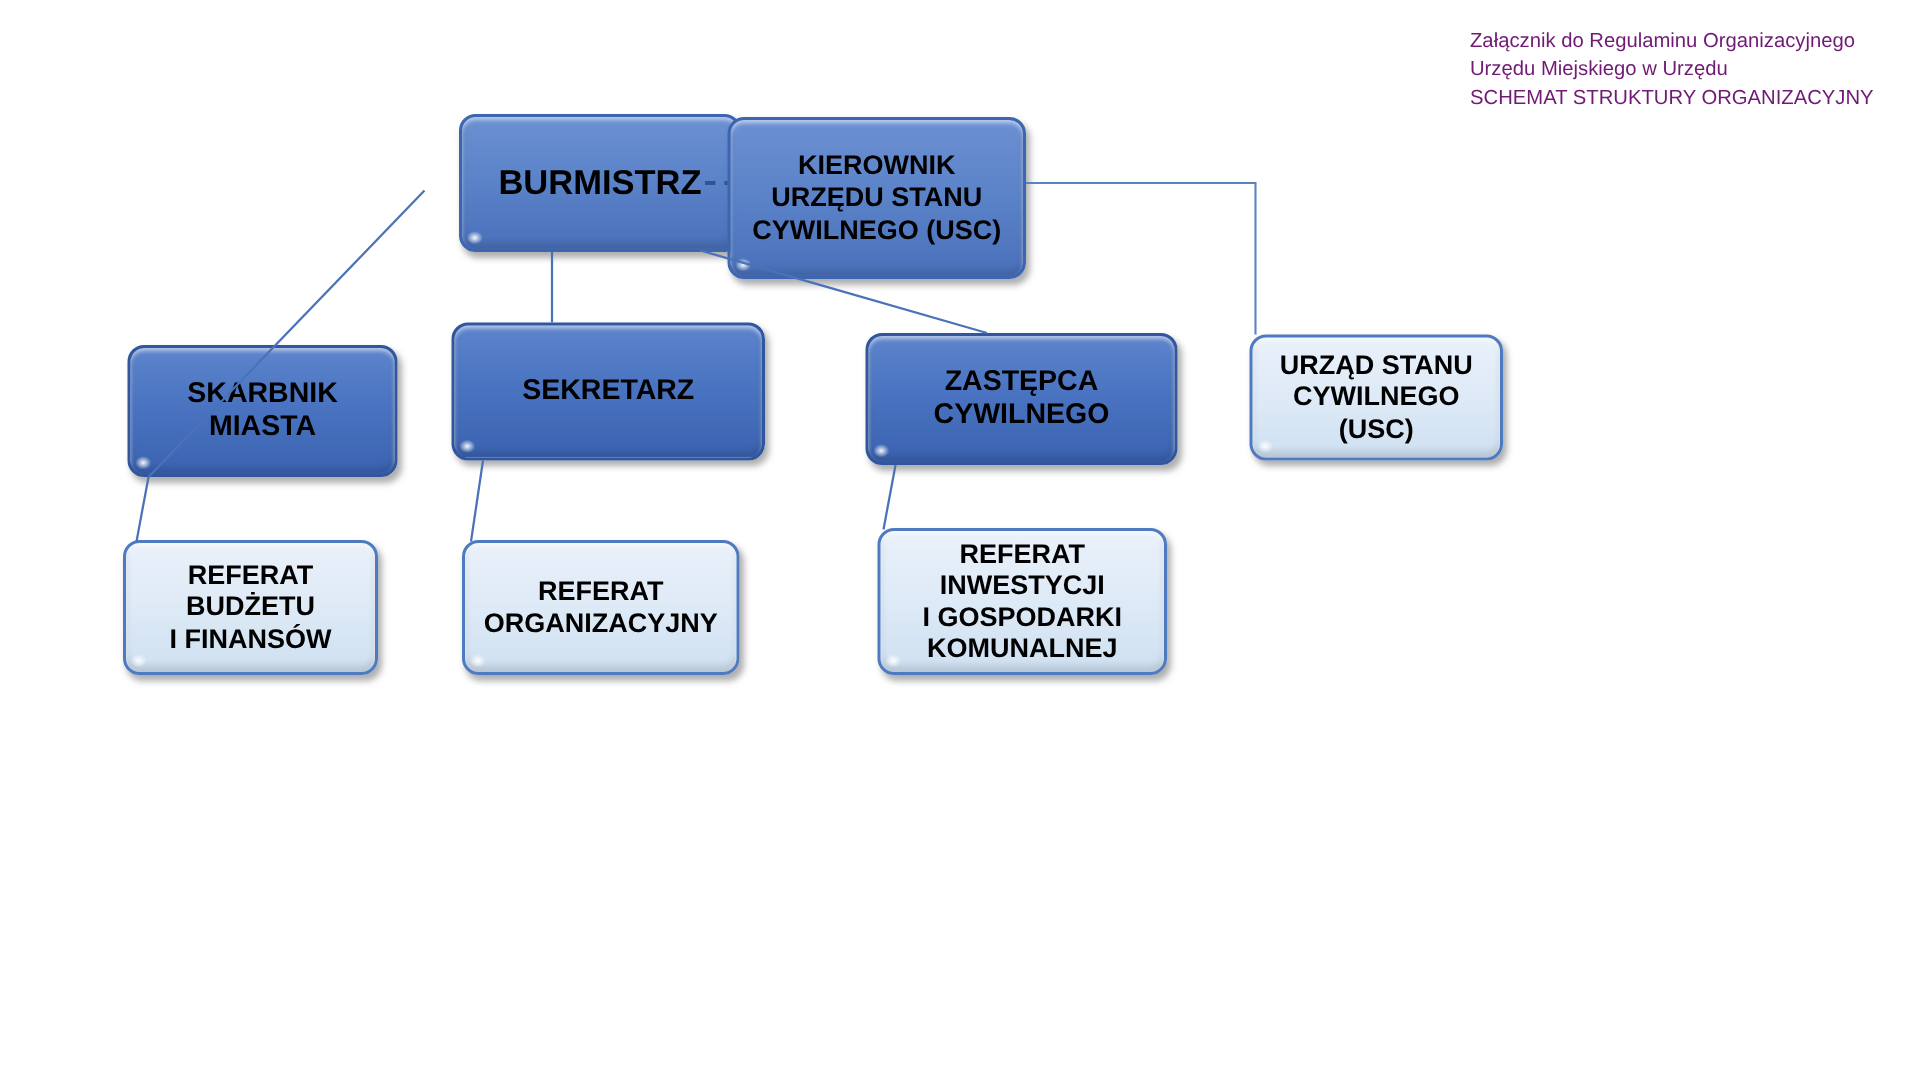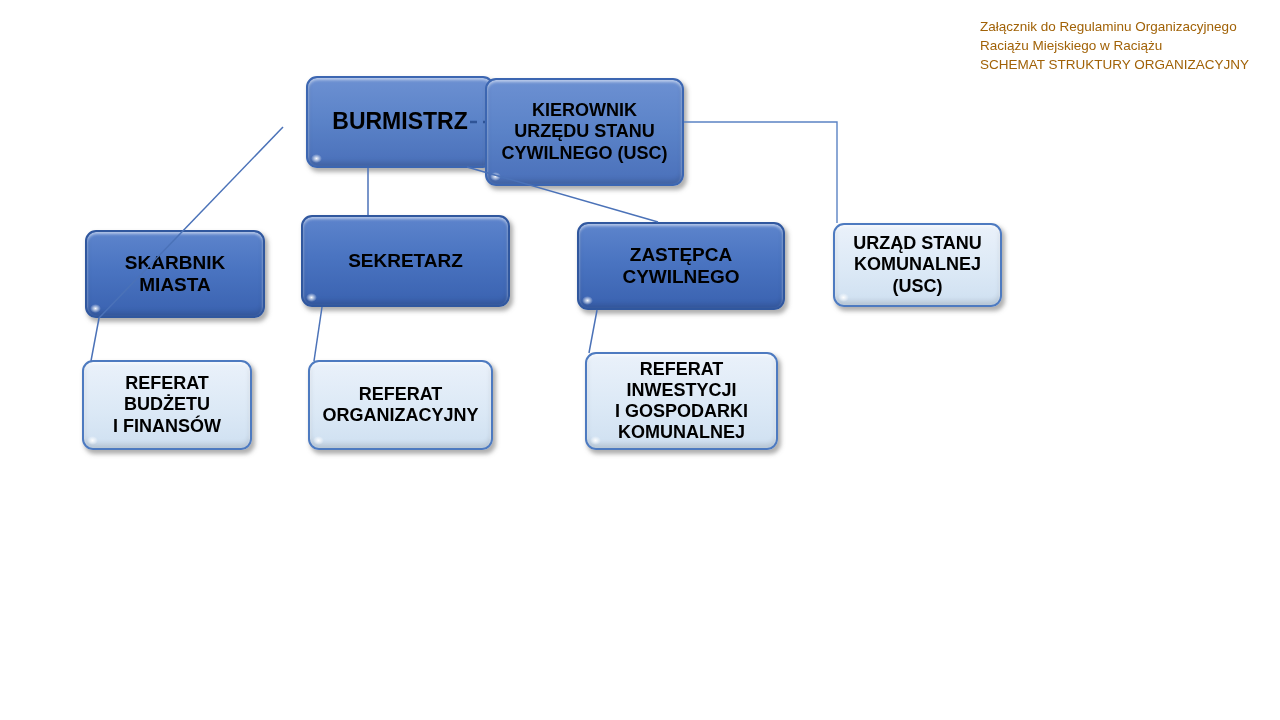--- a/index.html
+++ b/index.html
@@ -17,21 +17,21 @@
   }
 
   
   .annotation {
     position: absolute;
     left: 980px;
     top: 17px;
     width: 290px;
     font-size: 13.5px;
     line-height: 19px;
-    color: #a16207;
+    color: #701a75;
     white-space: nowrap;
   }
 
   
   .node {
     position: absolute;
     box-sizing: border-box;
     display: flex;
     align-items: center;
     justify-content: center;
@@ -90,40 +90,40 @@
     pointer-events: none;
   }
 </style>
 </head>
 <body>
 
 <div class="canvas">
 
   <div class="annotation">
     <div>Załącznik do Regulaminu Organizacyjnego</div>
-    <div>Raciążu Miejskiego w Raciążu</div>
+    <div>Urzędu Miejskiego w Urzędu</div>
     <div>SCHEMAT STRUKTURY ORGANIZACYJNY</div>
   </div>
 
   <div class="node tone-a n-burmistrz">BURMISTRZ</div>
 
   <div class="node tone-a n-kierownik">KIEROWNIK
 URZĘDU STANU
 CYWILNEGO (USC)</div>
 
   <div class="node tone-b n-skarbnik">SKARBNIK
 MIASTA</div>
 
   <div class="node tone-b n-sekretarz">SEKRETARZ</div>
 
   <div class="node tone-b n-zastepca">ZASTĘPCA
 CYWILNEGO</div>
 
   <div class="node tone-light n-urzad">URZĄD STANU
-KOMUNALNEJ
+CYWILNEGO
 (USC)</div>
 
   <div class="node tone-light n-ref-budzetu">REFERAT
 BUDŻETU
 I FINANSÓW</div>
 
   <div class="node tone-light n-ref-org">REFERAT
 ORGANIZACYJNY</div>
 
   <div class="node tone-light n-ref-inw">REFERAT

